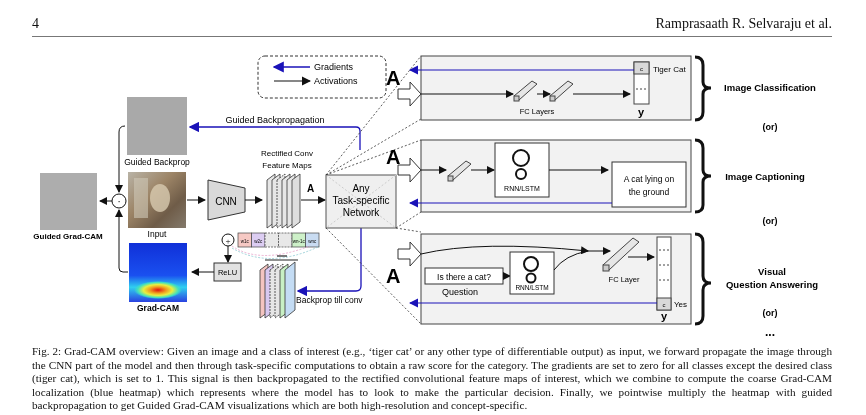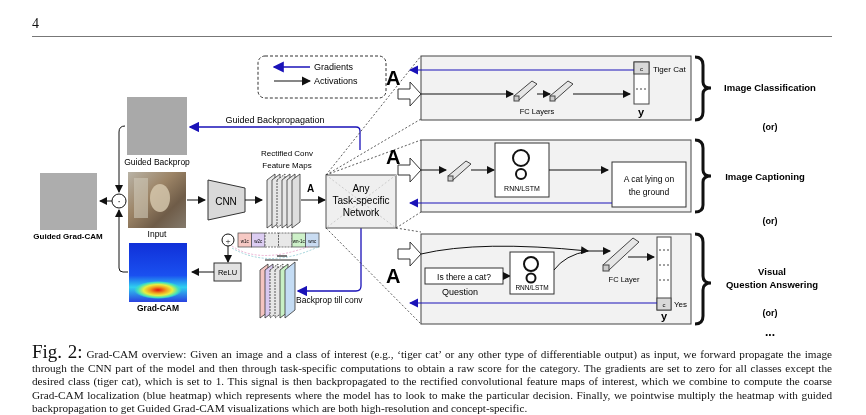--- a/index.html
+++ b/index.html
@@ -3,27 +3,28 @@
 <meta charset="utf-8">
 <style>
   html,body{margin:0;padding:0;background:#fff;}
   body{width:866px;height:415px;overflow:hidden;position:relative;font-family:"Liberation Serif",serif;color:#111;}
   .hdr{position:absolute;top:14px;left:32px;right:34px;height:22px;border-bottom:1px solid #777;}
   .pagenum{position:absolute;left:0;top:2px;font-size:14px;}
   .authors{position:absolute;right:0;top:2px;font-size:14px;}
   svg.fig{position:absolute;left:0;top:0;}
   .sans{font-family:"Liberation Sans",sans-serif;}
   .caption{position:absolute;left:32px;top:345px;width:800px;font-size:11.2px;line-height:13.6px;text-align:justify;}
-  .caption .lbl{font-size:19px;}
+  .caption .lbl{font-size:11px;}
 </style>
 </head>
 <body>
 
 <div class="hdr">
   <span class="pagenum">4</span>
+  <span class="authors">Ramprasaath R. Selvaraju et al.</span>
 </div>
 
 <svg class="fig" width="866" height="345" viewBox="0 0 866 345">
   <defs>
     <marker id="ab" markerWidth="8" markerHeight="8" refX="7" refY="4" orient="auto">
         <path d="M0,0 L8,4 L0,8 z" fill="#111"></path>
       </marker>
     <marker id="ag" markerWidth="8" markerHeight="8" refX="7" refY="4" orient="auto">
         <path d="M0,0 L8,4 L0,8 z" fill="#1a12b8"></path>
       </marker>

